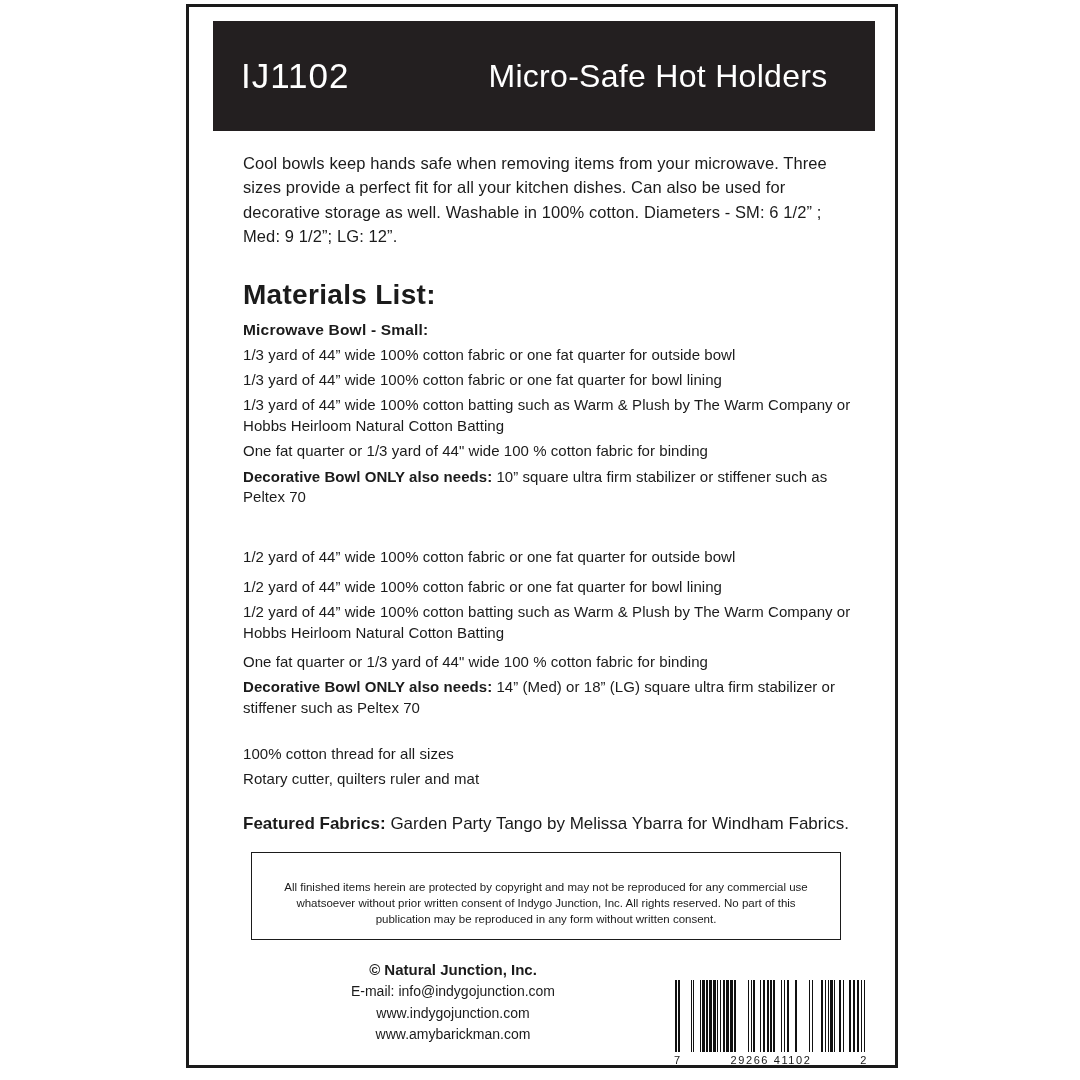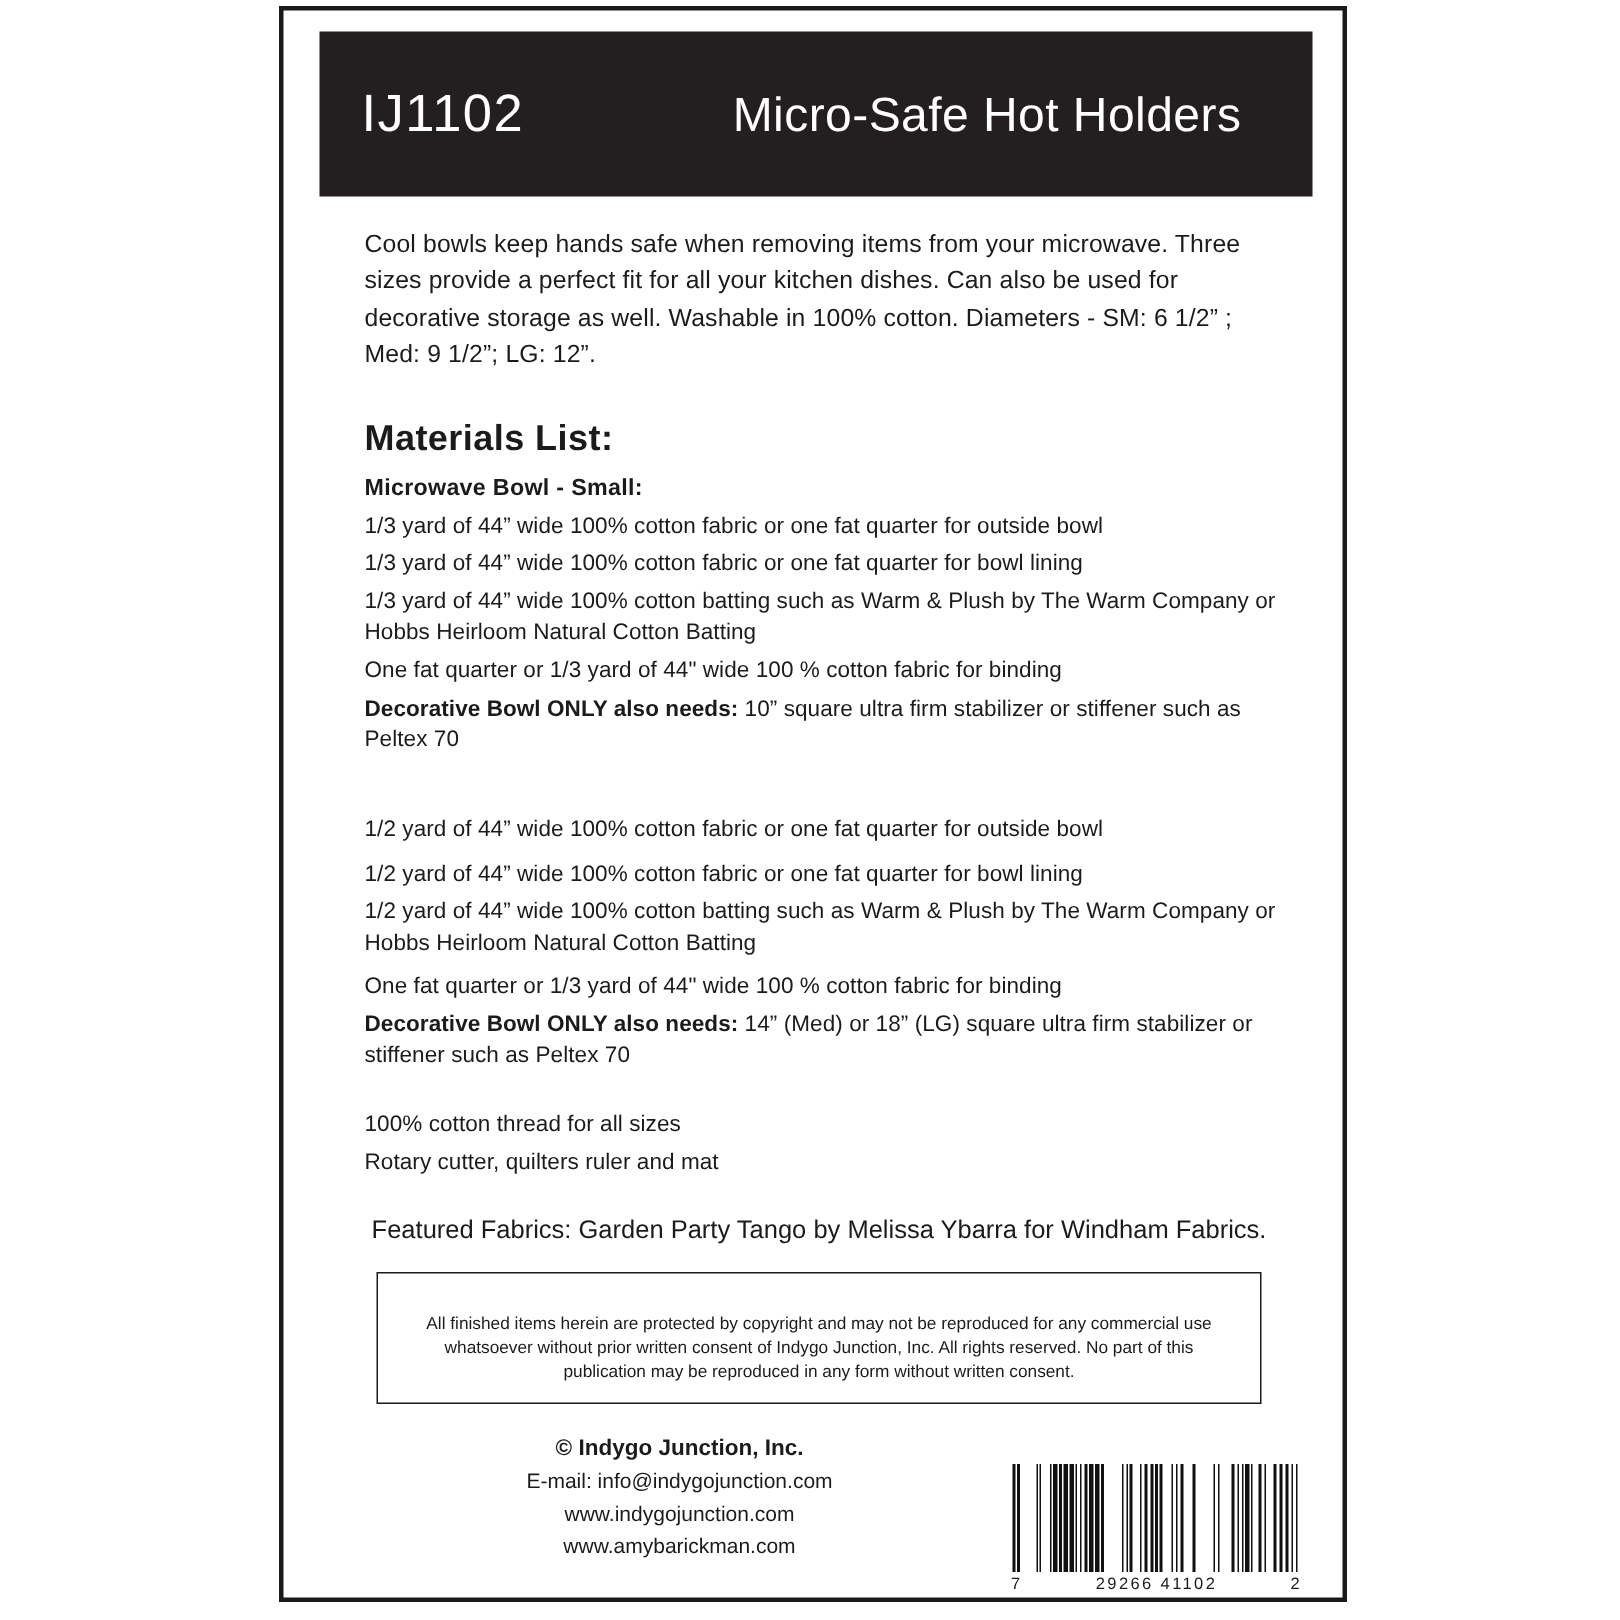--- a/index.html
+++ b/index.html
@@ -53,21 +53,21 @@
     color: #1b1b1b;
   }
   .intro {
     font-size: 16.5px;
     line-height: 1.48;
     margin: 10px 0 0 30px;
     width: 612px;
     letter-spacing: 0.1px;
   }
   .materials-head {
-    font-size: 24px;
+    font-size: 28px;
     font-weight: bold;
     margin: 30px 0 10px 30px;
     letter-spacing: 0.3px;
   }
   .sub-head {
     font-size: 15.5px;
     font-weight: bold;
     margin: 6px 0 6px 30px;
     letter-spacing: 0.2px;
   }
@@ -81,21 +81,21 @@
   .line.tight { margin-top: 9px; margin-bottom: 3px; }
   .line b { font-weight: bold; }
   .gap { height: 26px; }
   .gap-sm { height: 16px; }
   .featured {
     font-size: 17px;
     text-align: center;
     margin: 22px 18px 0 18px;
     line-height: 1.4;
   }
-  .featured b { font-weight: normal; margin-top: 29px; }
+  .featured b { font-weight: bold; margin-top: 29px; }
   .copyright {
     margin: 16px auto 0 auto;
     width: 590px;
     border: 1.5px solid #1b1b1b;
     padding: 26px 16px 11px 16px;
     font-size: 11.5px;
     line-height: 1.42;
     text-align: center;
   }
   .footer {
@@ -176,21 +176,21 @@
 
       <div class="line">100% cotton thread for all sizes</div>
       <div class="line">Rotary cutter, quilters ruler and mat</div>
 
       <div class="featured"><b>Featured Fabrics:</b><span> Garden Party Tango by Melissa Ybarra for Windham Fabrics.</span></div>
 
       <div class="copyright">All finished items herein are protected by copyright and may not be reproduced for any commercial use whatsoever without prior written consent of Indygo Junction, Inc. All rights reserved. No part of this publication may be reproduced in any form without written consent.</div>
 
       <div class="footer">
         <div class="company">
-          <div class="name">© Indygo Junction, Inc.</div>
+          <div class="name">© Natural Junction, Inc.</div>
           <div>E-mail: info@indygojunction.com</div>
           <div>www.indygojunction.com</div>
           <div>www.amybarickman.com</div>
         </div>
 
         <div class="barcode">
           <div class="barcode-bars">
               <i style="width: 2px; background: rgb(17, 17, 17);"></i>
               <i style="width: 2px; background: rgb(17, 17, 17);"></i>
               <i style="width: 3px; background: transparent;"></i>

